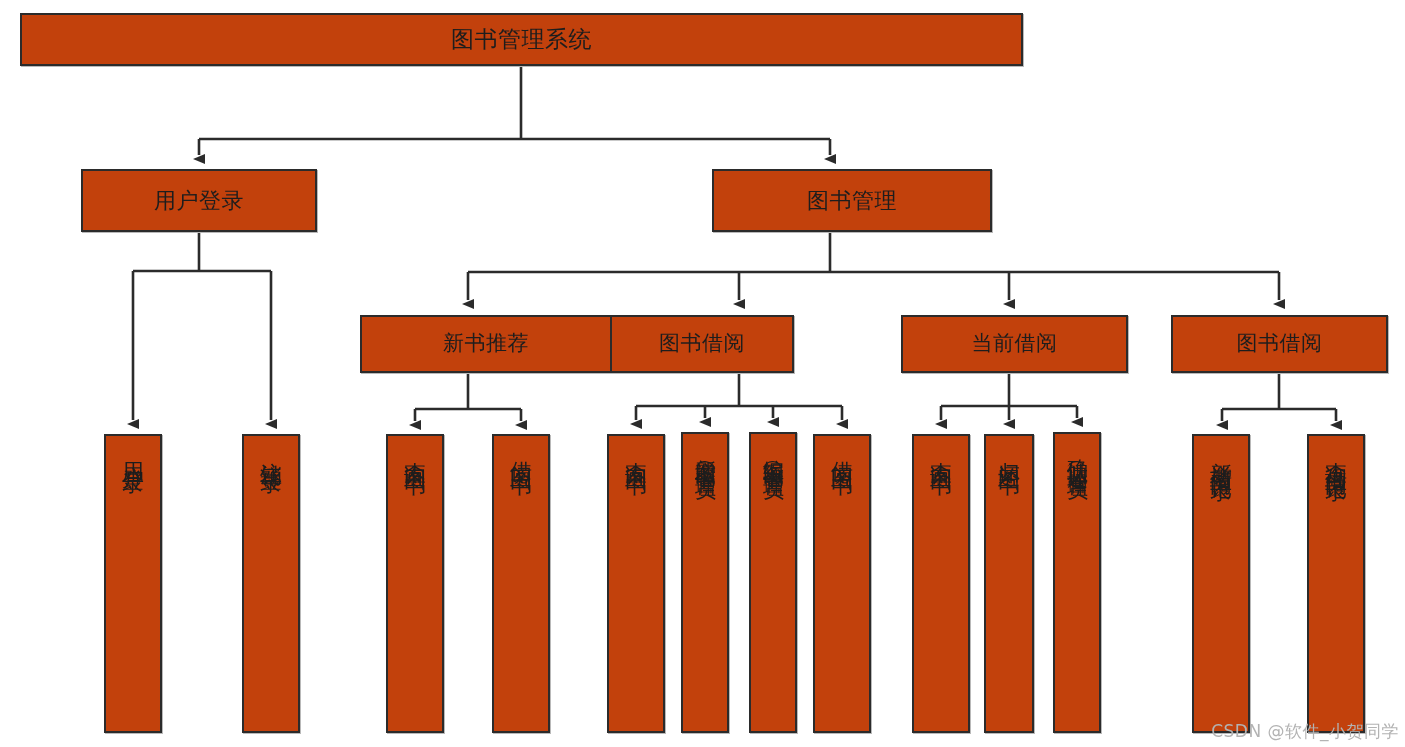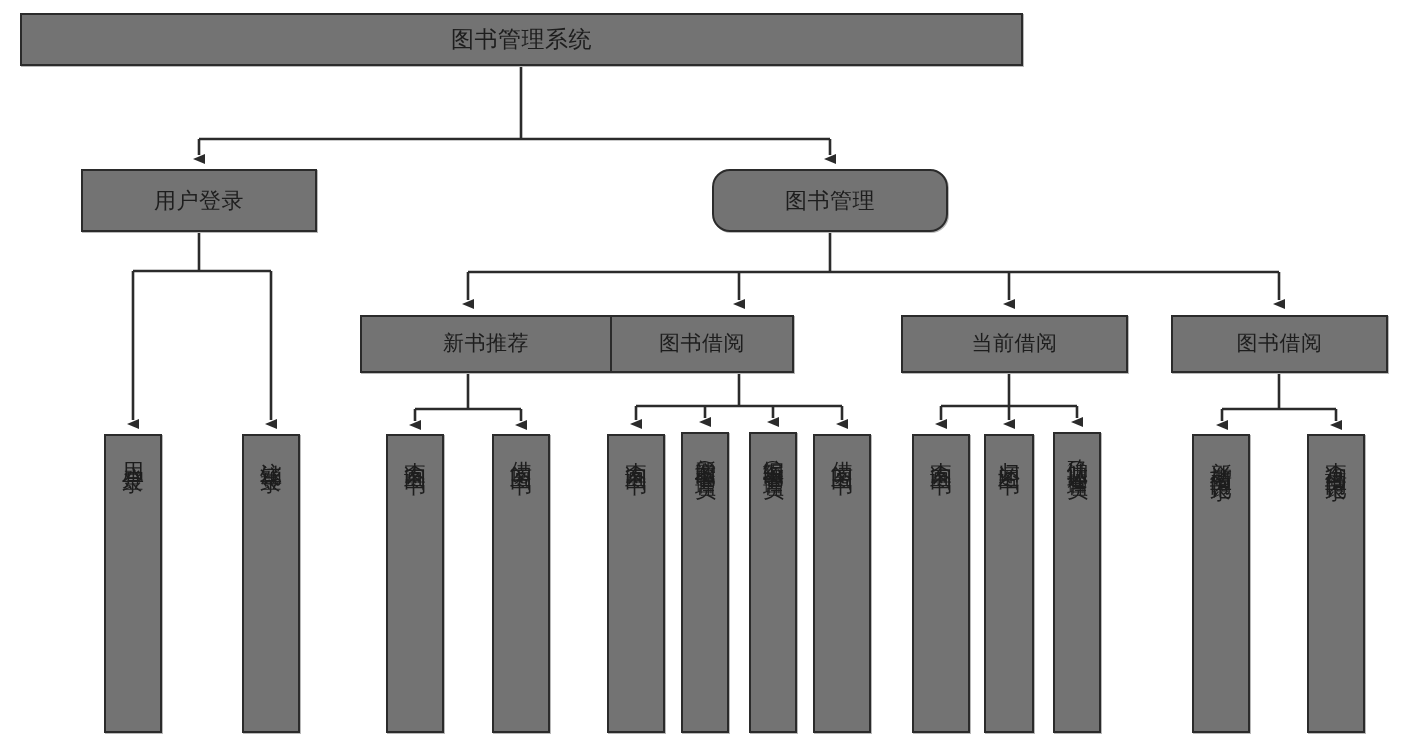--- a/index.html
+++ b/index.html
@@ -10,21 +10,21 @@
     font-family:"DejaVu Sans","Liberation Sans",sans-serif;
     overflow:hidden;
     position:relative;
   }
   #canvas{position:absolute;left:0;top:0;width:1405px;height:747px;}
   svg.edges{position:absolute;left:0;top:0;width:1405px;height:747px;pointer-events:none;}
 
   .node{
     position:absolute;
     box-sizing:border-box;
-    background:#737373;
+    background:#c2410c;
     border:2px solid #2b2b2b;
     box-shadow:1px 1px 0 0 #b9b9b9;
     display:flex;
     align-items:center;
     justify-content:center;
     color:#1d1d1d;
   }
   .node .label{
     display:block;
     line-height:1.32;
@@ -34,21 +34,21 @@
   }
 
   
   .node.root{left:20px;top:13px;width:1003px;height:53px;}
   .node.root .label{font-size:23px;}
 
   
   .node.lvl2{top:169px;height:63px;}
   .node.lvl2 .label{font-size:22px;}
   .node.n-user-login{left:81px;width:236px;}
-  .node.n-book-mgmt{left:712px;width:236px;border-radius:18px;}
+  .node.n-book-mgmt{left:712px;width:280px;}
 
   
   .node.lvl3{top:315px;height:58px;}
   .node.lvl3 .label{font-size:21px;}
   .node.n-new-book{left:360px;width:252px;}
   .node.n-borrow{left:610px;width:184px;}
   .node.n-current{left:901px;width:227px;}
   .node.n-record{left:1171px;width:217px;}
 
   
@@ -194,14 +194,15 @@
     <span class="label">确认归还（管理员）</span>
   </div>
 
   <div class="node leaf wide" style="left:1192px;top:434px;width:58px;height:299px;">
     <span class="label">新增借阅记录</span>
   </div>
   <div class="node leaf wide" style="left:1307px;top:434px;width:58px;height:299px;">
     <span class="label">查询借阅记录</span>
   </div>
 
+  <div class="watermark">CSDN @软件_小贺同学</div>
 
 </div>
 
 </body></html>

